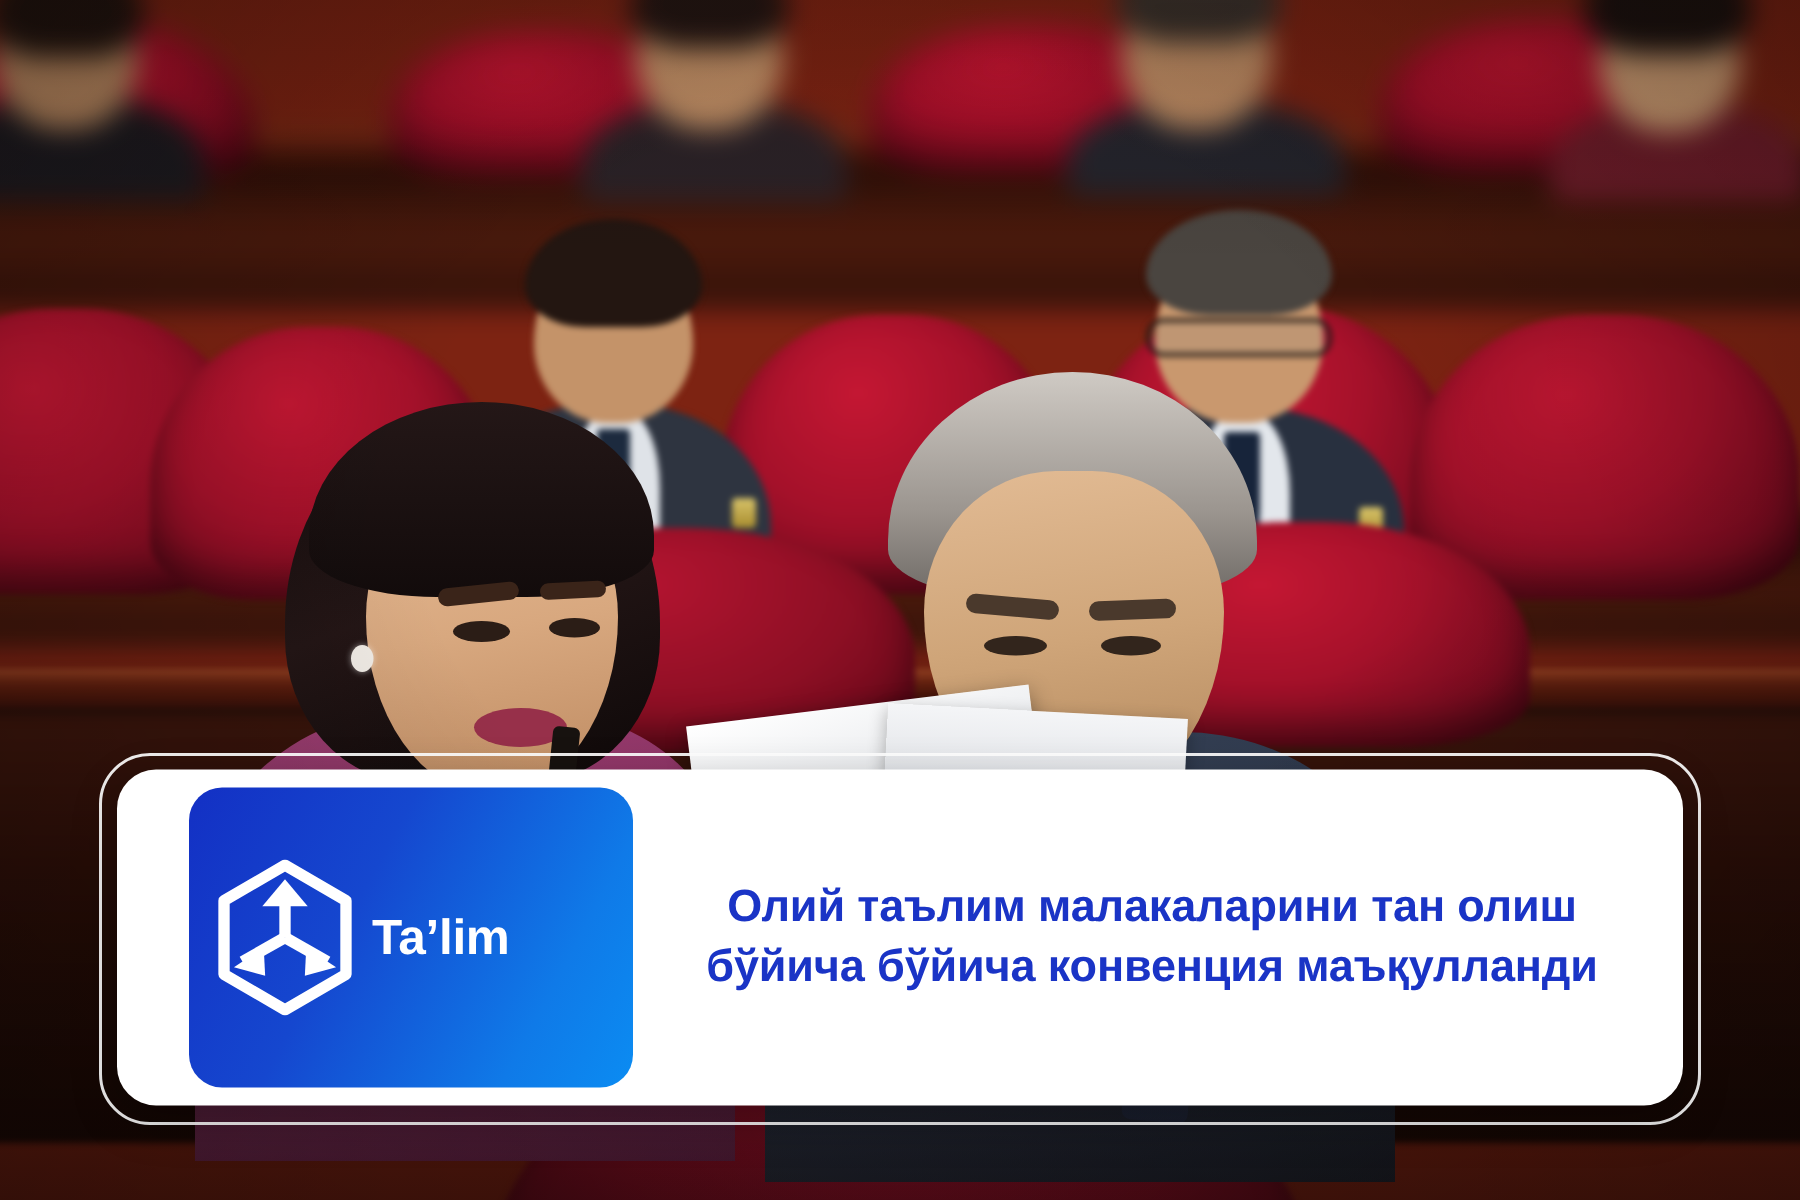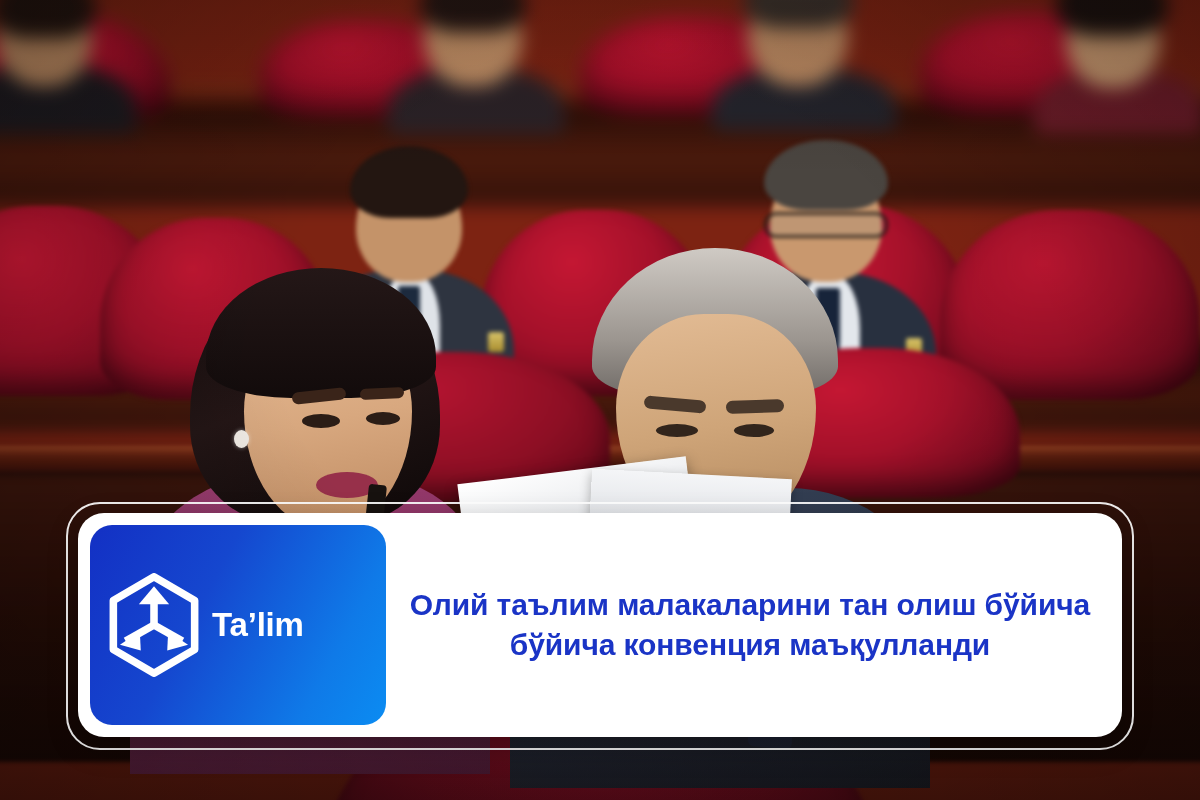--- a/index.html
+++ b/index.html
@@ -324,20 +324,21 @@
     position: absolute;
     left: 78px;
     top: 513px;
     width: 1044px;
     height: 224px;
     background: #ffffff;
     border-radius: 26px;
     display: flex;
     align-items: center;
     box-shadow: 0 10px 30px rgba(0,0,0,0.28);
+    padding-left: 36px;
   }
 
   .logo-box {
     flex: 0 0 auto;
     width: 296px;
     height: 200px;
     margin-left: 12px;
     border-radius: 22px;
     background: linear-gradient(118deg, #1330c4 0%, #1547cf 38%, #0f7ae8 78%, #0b8cf2 100%);
     display: flex;

